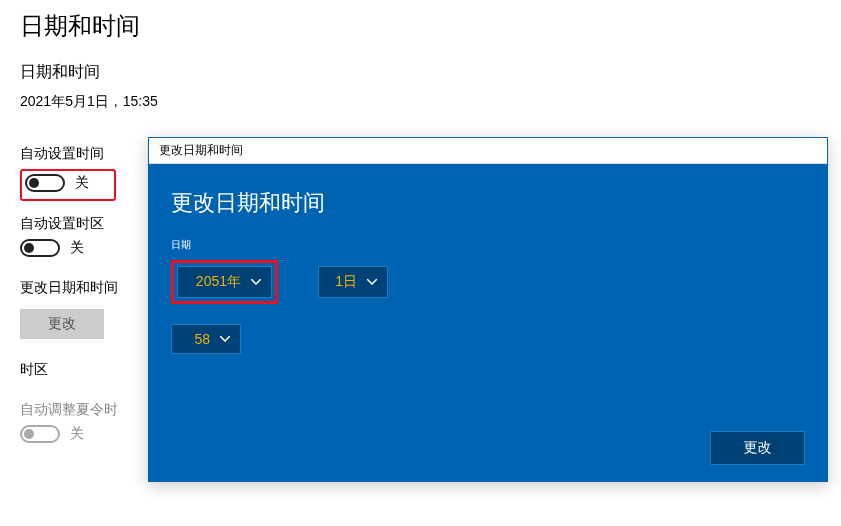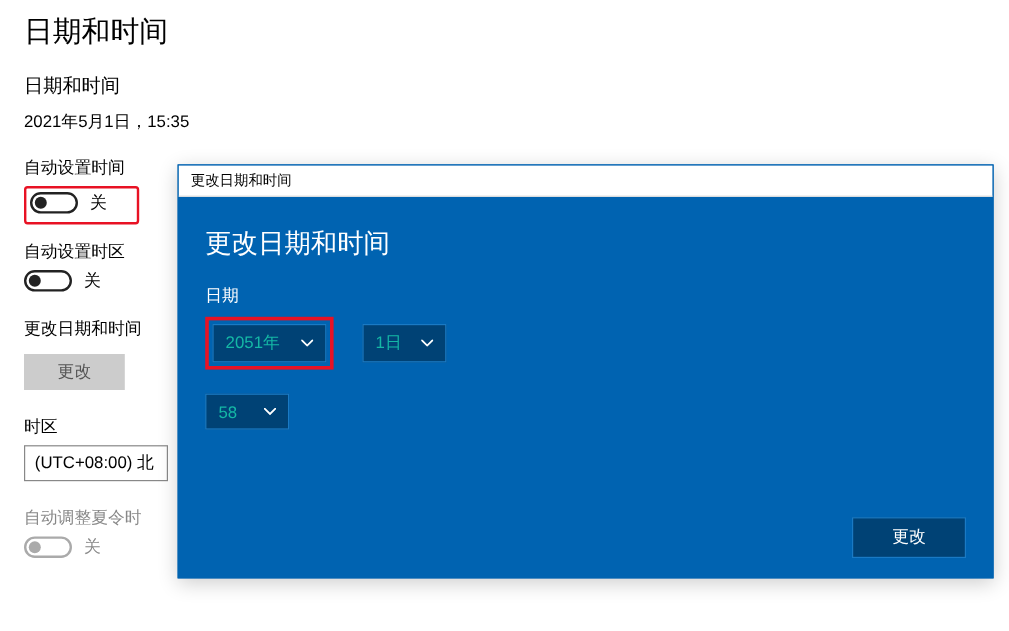--- a/index.html
+++ b/index.html
@@ -1,45 +1,45 @@
 <!DOCTYPE html>
 <html><head>
   <meta charset="utf-8">
   <style>
     * { margin: 0; padding: 0; box-sizing: border-box; font-family: "Microsoft YaHei", "Segoe UI", sans-serif; }
     body { background: #fff; color: #000; width: 841px; height: 526px; position: relative; overflow: hidden; }
     .page { padding: 10px 20px; }
     .main-title { font-size: 24px; font-weight: 400; margin-bottom: 20px; }
     .sub-title { font-size: 16px; margin-top: 18px; margin-bottom: 10px; }
-    .current-dt { font-size: 14px; margin-bottom: 20px; }
+    .current-dt { font-size: 14px; margin-bottom: 34px; }
     .section-label { font-size: 14px; margin-top: 14px; margin-bottom: 6px; }
     .toggle-row { display: flex; align-items: center; gap: 10px; margin-bottom: 4px; }
     .toggle { width: 40px; height: 18px; border: 2px solid #222; border-radius: 10px; position: relative; display: inline-block; background: #fff; cursor: pointer; }
     .toggle.disabled { border-color: #aaa; cursor: default; }
     .toggle .knob { position: absolute; width: 10px; height: 10px; background: #222; border-radius: 50%; top: 2px; left: 2px; }
     .toggle.disabled .knob { background: #aaa; }
     .toggle-label { font-size: 14px; }
     .toggle-label.disabled { color: #888; }
     .highlight-box { border: 2.5px solid #e81224; border-radius: 3px; display: inline-block; padding: 3px 25px 3px 3px; }
     .change-btn { margin-top: 6px; background: #ccc; border: none; padding: 6px 28px; font-size: 14px; cursor: pointer; color: #555; }
     .tz-label { font-size: 14px; margin-top: 22px; margin-bottom: 6px; }
     .tz-select { border: 1px solid #888; padding: 5px 8px; font-size: 14px; width: 120px; display: inline-block; }
     .dst-label { font-size: 14px; color: #888; margin-top: 22px; margin-bottom: 6px; }
 
     
     .dialog { position: absolute; left: 148px; top: 137px; width: 680px; height: 345px; background: #0063B1; border: 1px solid #0063B1; box-shadow: 0 4px 16px rgba(0,0,0,0.2); }
     .dialog-titlebar { background: #fff; padding: 4px 10px; font-size: 12px; border-bottom: 1px solid #ddd; }
     .dialog-body { padding: 24px 22px; color: #fff; position: relative; height: calc(100% - 24px); }
     .dialog-heading { font-size: 22px; font-weight: 400; margin-bottom: 20px; }
-    .field-label { font-size: 14px; margin-bottom: 8px; }
+    .field-label { font-size: 10px; margin-bottom: 8px; }
     .dropdown-row { display: flex; gap: 24px; margin-bottom: 20px; align-items: center; }
-    .dropdown { background: #004275; border: 1px solid #1a7ac4; color: #14b8a6; padding: 6px 10px; font-size: 14px; display: flex; align-items: center; justify-content: space-between; cursor: pointer; min-width: 70px; }
+    .dropdown { background: #004275; border: 1px solid #1a7ac4; color: #eab308; padding: 6px 10px; font-size: 14px; display: flex; align-items: center; justify-content: flex-end; cursor: pointer; min-width: 70px; }
     .dropdown.year { width: 95px; }
     .dropdown.month { width: 130px; }
-    .dropdown.day { width: 70px; }
+    .dropdown.day { width: 70px; margin-left: 16px; }
     .dropdown.hour, .dropdown.minute { width: 70px; }
     .dropdown .chev { margin-left: 10px; }
     .highlight-year { border: 3px solid #e81224; padding: 3px; display: inline-block; }
     .dialog-buttons { position: absolute; bottom: 18px; right: 22px; display: flex; gap: 18px; }
     .dlg-btn { background: #004275; border: 1px solid #1a7ac4; color: #fff; padding: 7px 0; width: 95px; font-size: 14px; cursor: pointer; text-align: center; }
     svg.chev { width: 10px; height: 6px; }
   </style>
 </head>
 <body>
 
@@ -63,21 +63,20 @@
     <span class="toggle">
         <span class="knob"></span>
       </span>
     <span class="toggle-label">关</span>
   </div>
 
   <div class="section-label" style="margin-top:22px">更改日期和时间</div>
   <button class="change-btn">更改</button>
 
   <div class="tz-label">时区</div>
-  <div class="tz-select">(UTC+08:00) 北</div>
 
   <div class="dst-label">自动调整夏令时</div>
   <div class="toggle-row">
     <span class="toggle disabled">
         <span class="knob"></span>
       </span>
     <span class="toggle-label disabled">关</span>
   </div>
 </div>
 

